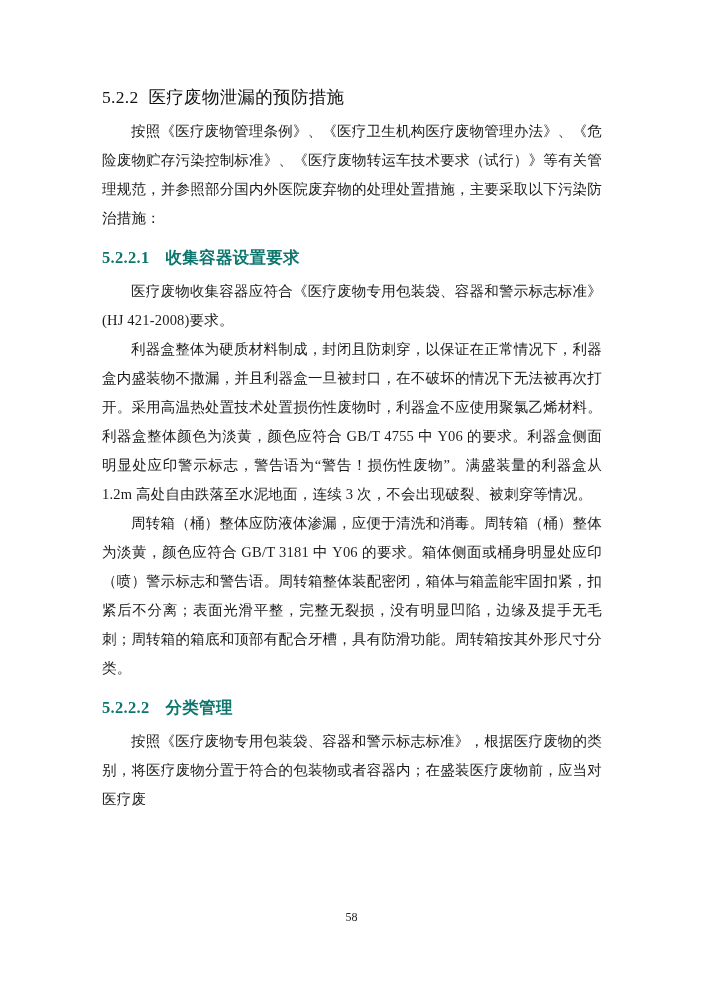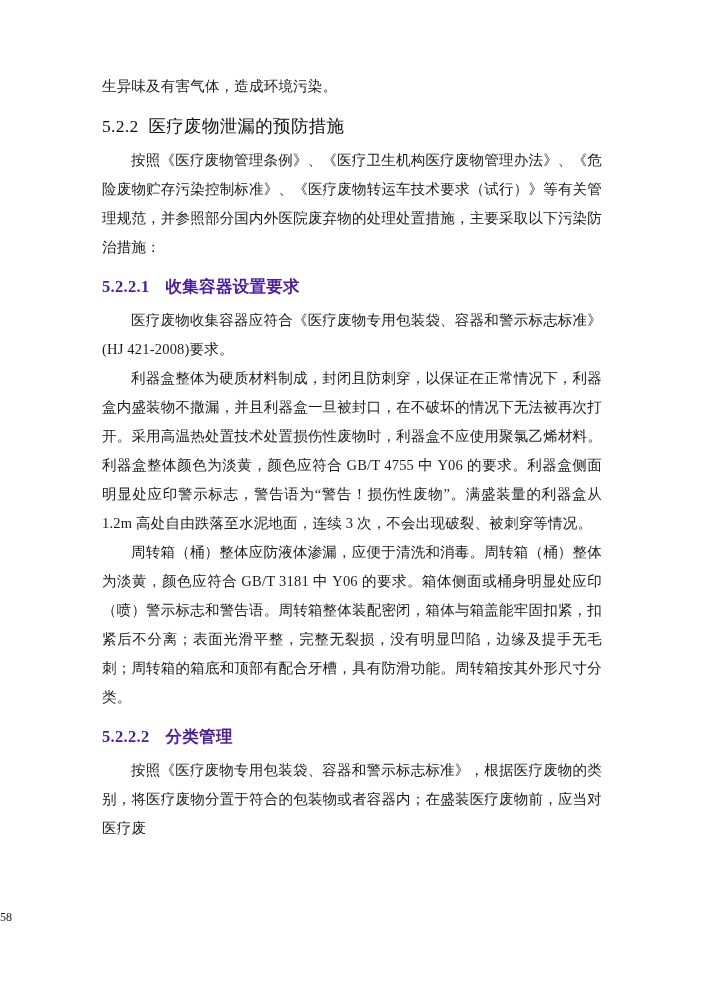--- a/index.html
+++ b/index.html
@@ -39,46 +39,45 @@
     line-height: 26px;
     font-weight: normal;
     color: #111111;
     letter-spacing: 0.3px;
   }
   h3.subsection-heading {
     margin: 12px 0 7px 0;
     font-size: 16.5px;
     line-height: 25px;
     font-weight: bold;
-    color: #4c1d95;
+    color: #0f766e;
     letter-spacing: 0.3px;
   }
   .sec-num {
     margin-right: 10px;
   }
   h3 .sec-num {
     margin-right: 16px;
   }
   .page-footer {
     position: absolute;
     left: 0;
     width: 703px;
     top: 910px;
-    text-align: left;
+    text-align: center;
     font-size: 12px;
     color: #222222;
   }
 </style>
 </head>
 <body>
 
 <div class="page">
   <div class="content">
 
-    <p class="body-par continuation">生异味及有害气体，造成环境污染。</p>
 
     <h2 class="section-heading">
       <span class="sec-num">5.2.2</span><span>医疗废物泄漏的预防措施</span>
     </h2>
 
     <p class="body-par">按照《医疗废物管理条例》、《医疗卫生机构医疗废物管理办法》、《危险废物贮存污染控制标准》、《医疗废物转运车技术要求（试行）》等有关管理规范，并参照部分国内外医院废弃物的处理处置措施，主要采取以下污染防治措施：</p>
 
     <h3 class="subsection-heading">
       <span class="sec-num">5.2.2.1</span><span>收集容器设置要求</span>
     </h3>

